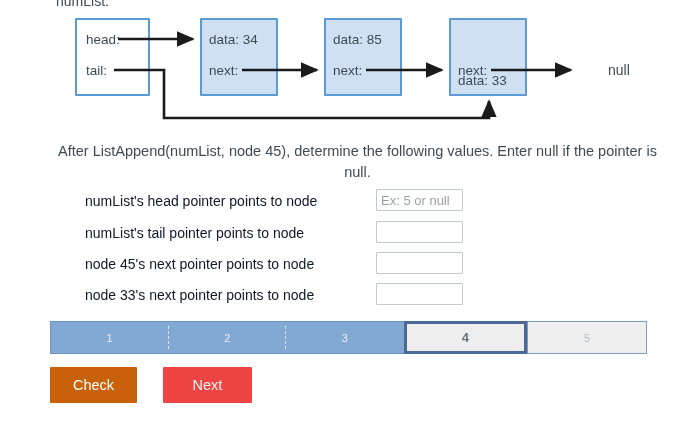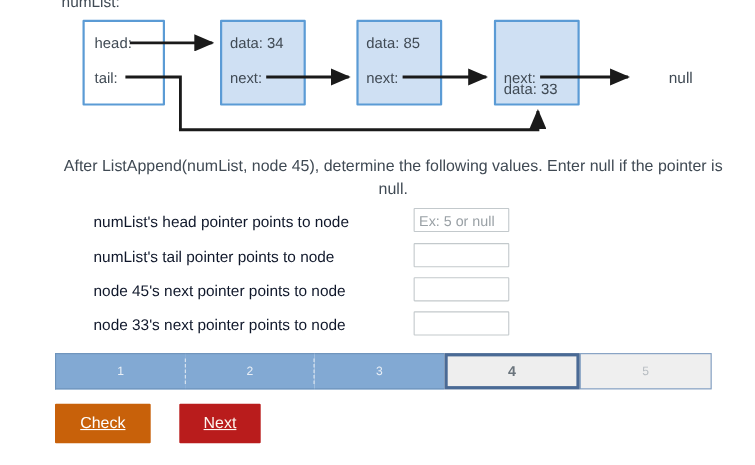--- a/index.html
+++ b/index.html
@@ -169,35 +169,34 @@
   .btn {
     position: absolute;
     box-sizing: border-box;
     border: none;
     font-family: "Liberation Sans", sans-serif;
     font-size: 14.5px;
     color: #ffffff;
     border-radius: 1px;
     cursor: pointer;
     text-align: center;
-    text-decoration: underline;
   }
   #check-button {
     left: 50px;
     top: 367px;
     width: 87px;
     height: 36px;
     background: #c8610a;
   }
   #next-button {
     left: 163px;
     top: 367px;
-    width: 74px;
+    width: 89px;
     height: 36px;
-    background: #b91c1c;
+    background: #ef4444;
     color: #fdf5ef;
   }
 </style>
 </head>
 <body>
 
 <div class="var-label">numList:</div>
 
 <div id="linked-list-diagram">
 

